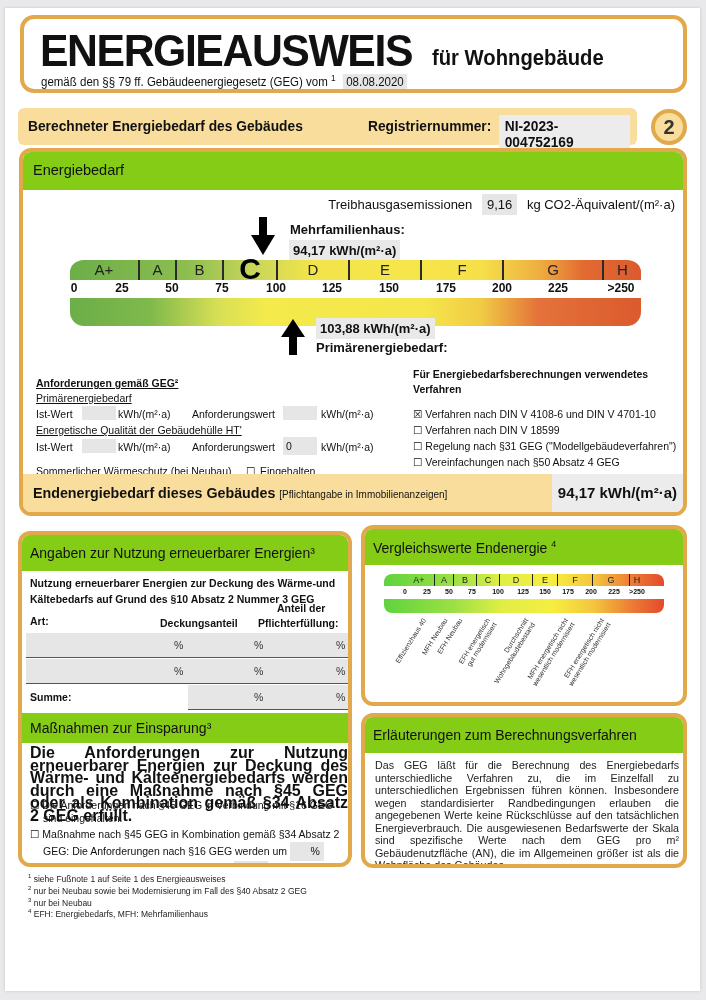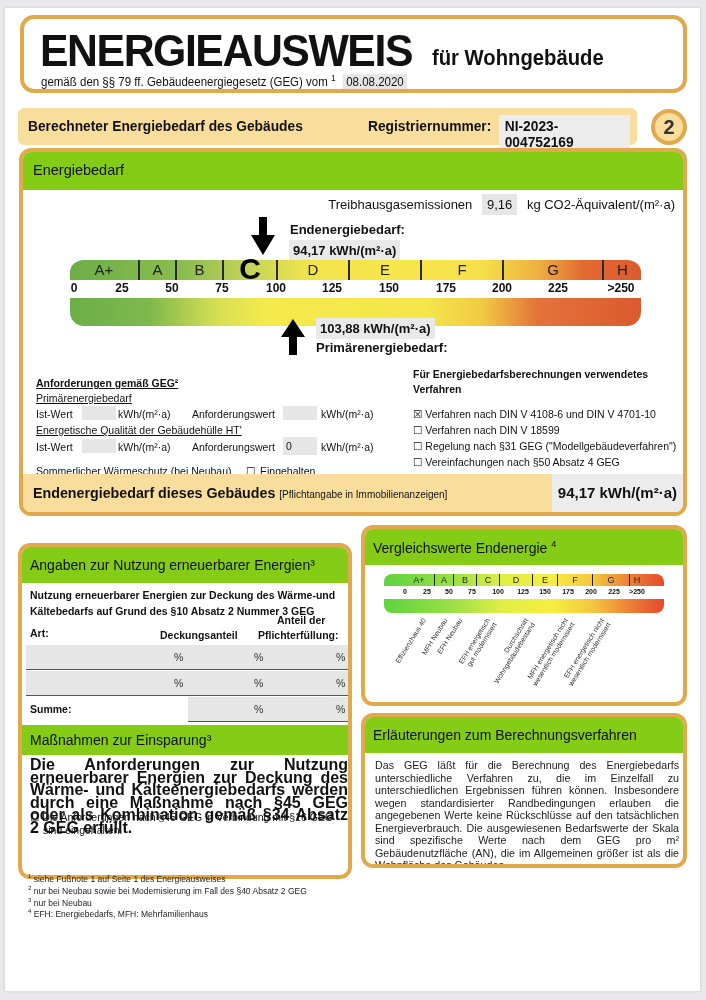--- a/index.html
+++ b/index.html
@@ -51,21 +51,21 @@
 
   #proc-title { position: absolute; left: 390px; top: 215px; font-size: 10.5px; font-weight: bold; line-height: 15px; width: 260px; }
   .proc-item { position: absolute; left: 390px; font-size: 10.5px; white-space: nowrap; }
 
   #end-bar { position: absolute; left: 0; bottom: 0; width: 100%; height: 38px; background: #f8dd9c; }
   #end-label { position: absolute; left: 10px; top: 10px; font-size: 15px; font-weight: bold; white-space: nowrap; transform: scaleX(0.95); transform-origin: left; }
   #end-label small { font-size: 10.5px; font-weight: normal; }
   #end-value { position: absolute; right: 0; top: 0; width: 131px; height: 38px; background: #ececec; font-size: 15px; font-weight: bold; text-align: right; padding: 10px 6px 0 0; }
 
   
-  #ren-box { left: 18px; top: 543px; width: 334px; height: 336px; }
+  #ren-box { left: 18px; top: 531px; width: 334px; height: 336px; }
   .sec-head { height: 36px; padding: 10px 8px; font-size: 14px; white-space: nowrap; }
   #ren-desc { position: absolute; left: 8px; top: 40px; font-size: 10.5px; font-weight: bold; line-height: 16px; width: 320px; }
   .ren-col { position: absolute; font-size: 10.5px; font-weight: bold; }
   .ren-row { position: absolute; left: 4px; width: 322px; height: 25px; background: #e6e6e6; border-bottom: 1px solid #555; font-size: 10.5px; }
   .ren-row span { position: absolute; top: 6px; color: #333; }
   #ren-sum { position: absolute; left: 4px; top: 150px; width: 322px; height: 25px; font-size: 10.5px; font-weight: bold; }
   #ren-sum .sumfill { position: absolute; left: 162px; top: 0; width: 160px; height: 25px; background: #e6e6e6; border-bottom: 1px solid #555; }
   #ren-sum span { position: absolute; top: 6px; }
 
   #sav-head { position: absolute; left: 0; top: 178px; width: 100%; height: 30px; padding: 7px 8px; font-size: 14px; }
@@ -120,21 +120,21 @@
   <div id="ghg">
     <span>Treibhausgasemissionen</span>
     <span class="gray">9,16</span>
     <span>kg CO2-Äquivalent/(m²·a)</span>
   </div>
 
   <svg style="position:absolute;left:228px;top:65px" width="24" height="40" viewBox="0 0 24 40">
     <rect x="8" y="0" width="8" height="20" fill="#000"></rect>
       <polygon points="0,18 24,18 12,38" fill="#000"></polygon>
   </svg>
-  <div class="lbl-b" style="left:267px;top:70px">Endenergiebedarf:</div>
+  <div class="lbl-b" style="left:267px;top:70px">Mehrfamilienhaus:</div>
   <div class="val-b" style="left:266px;top:88px">94,17 kWh/(m²·a)</div>
 
   <div class="scale-top">
     <div class="cls" style="left:0;width:68px">A+</div>
     <div class="cls-sep" style="left:68px"></div>
     <div class="cls" style="left:70px;width:35px">A</div>
     <div class="cls-sep" style="left:105px"></div>
     <div class="cls" style="left:107px;width:45px">B</div>
     <div class="cls-sep" style="left:152px"></div>
     <div class="cls" style="left:154px;width:52px"><span id="cur-class">C</span></div>
@@ -231,20 +231,26 @@
     <span style="left:4px">Summe:</span>
     <span style="left:228px;font-weight:normal;color:#333">%</span>
     <span style="left:310px;font-weight:normal;color:#333">%</span>
   </div>
 
   <div id="sav-head" class="hdr">Maßnahmen zur Einsparung³</div>
   <div id="sav-text">Die Anforderungen zur Nutzung erneuerbarer Energien zur Deckung des Wärme- und Kälteenergiebedarfs werden durch eine Maßnahme nach §45 GEG oder als Kombination gemäß §34 Absatz 2 GEG erfüllt.</div>
   <div class="sav-opt" style="top:264px">
     <span>☐</span> <span>Die Anforderungen nach §45 GEG in Verbindung mit §16 GEG sind eingehalten.</span>
   </div>
+  <div class="sav-opt" style="top:292px;line-height:15px">
+    <span>☐</span> <span>Maßnahme nach §45 GEG in Kombination gemäß §34 Absatz 2 GEG: Die Anforderungen nach §16 GEG werden um</span>
+    <span class="gray" style="width:34px">%</span><br>
+    <span>unterschritten. Anteil der Pflichterfüllung:</span>
+    <span class="gray" style="width:34px">%</span>
+  </div>
 </div>
 
 <div class="obox" id="cmp-box">
   <div class="sec-head hdr">
     <span>Vergleichswerte Endenergie</span> <sup style="font-size:9px">4</sup>
   </div>
   <div class="cscale-top">
     <div class="ccls" style="left:20px;width:30px">A+</div>
       <div class="csep" style="left:50px"></div>
     <div class="ccls" style="left:51px;width:18px">A</div>

